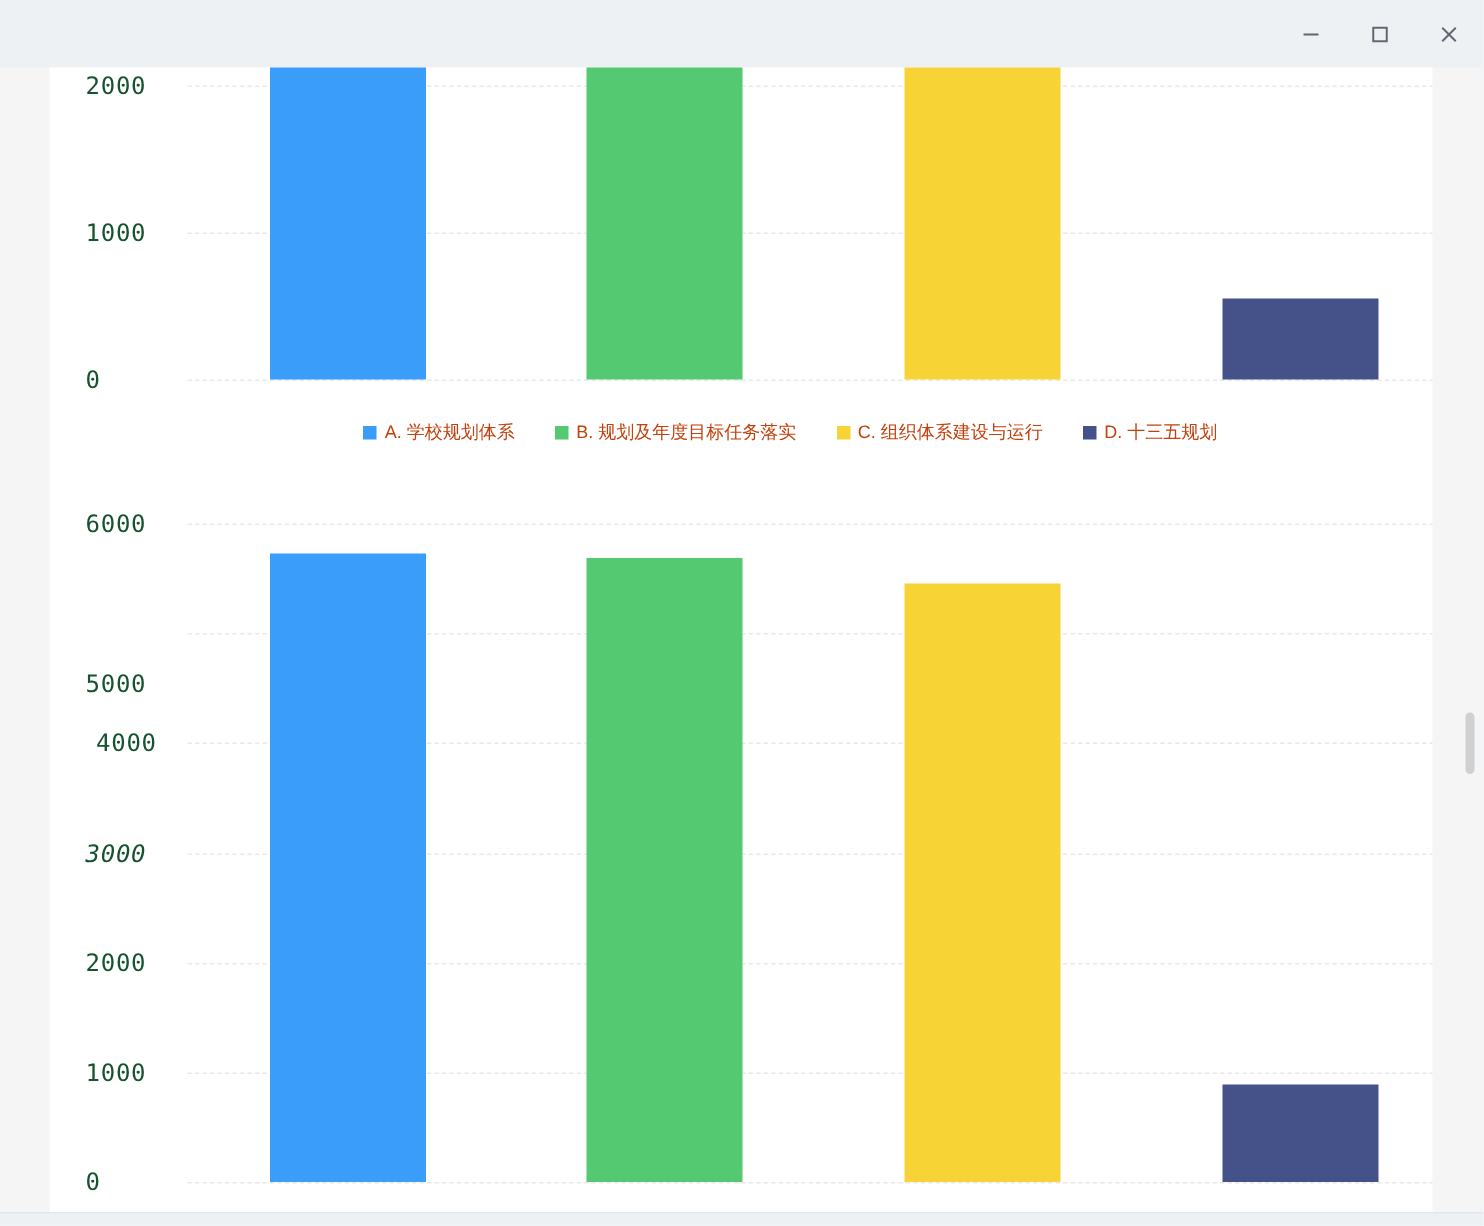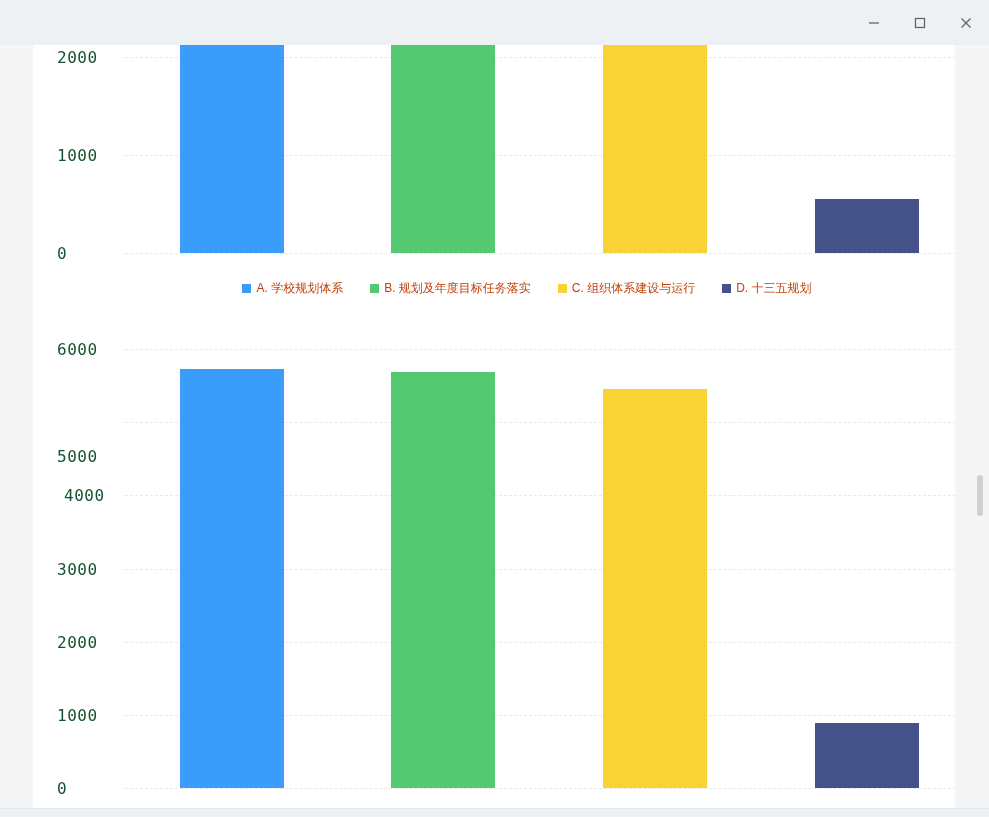--- a/index.html
+++ b/index.html
@@ -208,21 +208,21 @@
 
     <div class="chart" id="chart-bottom">
       <div class="plot">
           <div class="gridline" style="top: 447px; left: 59px; right: 22px;"></div>
           <div class="ytick" style="top: 447px; right: 871px;">0</div>
           <div class="gridline" style="top: 373.833px; left: 59px; right: 22px;"></div>
           <div class="ytick" style="top: 373.833px; right: 871px;">1000</div>
           <div class="gridline" style="top: 300.667px; left: 59px; right: 22px;"></div>
           <div class="ytick" style="top: 300.667px; right: 871px;">2000</div>
           <div class="gridline" style="top: 227.5px; left: 59px; right: 22px;"></div>
-          <div class="ytick" style="top: 227.5px; right: 871px;">3000</div>
+          <div class="ytick" style="top: 227.5px; right: 871px; font-style: italic;">3000</div>
           <div class="gridline" style="top: 154.333px; left: 59px; right: 22px;"></div>
           <div class="ytick" style="top: 154.333px; right: 864px;">4000</div>
           <div class="gridline" style="top: 81.1667px; left: 59px; right: 22px;"></div>
           <div class="ytick" style="top: 81.1667px; right: 871px; margin-top: 34px;">5000</div>
           <div class="gridline" style="top: 8px; left: 59px; right: 22px;"></div>
           <div class="ytick" style="top: 8px; right: 871px;">6000</div>
           <div class="bar" style="left: 114px; width: 104px; top: 27.755px; height: 419.245px; bottom: auto; background: rgb(59, 157, 250);"></div>
           <div class="bar" style="left: 325px; width: 104px; top: 31.4133px; height: 415.587px; bottom: auto; background: rgb(85, 201, 113);"></div>
           <div class="bar" style="left: 537px; width: 104px; top: 48.2417px; height: 398.758px; bottom: auto; background: rgb(247, 211, 54);"></div>
           <div class="bar" style="left: 749px; width: 104px; top: 381.882px; height: 65.1183px; bottom: auto; background: rgb(69, 81, 137);"></div>

